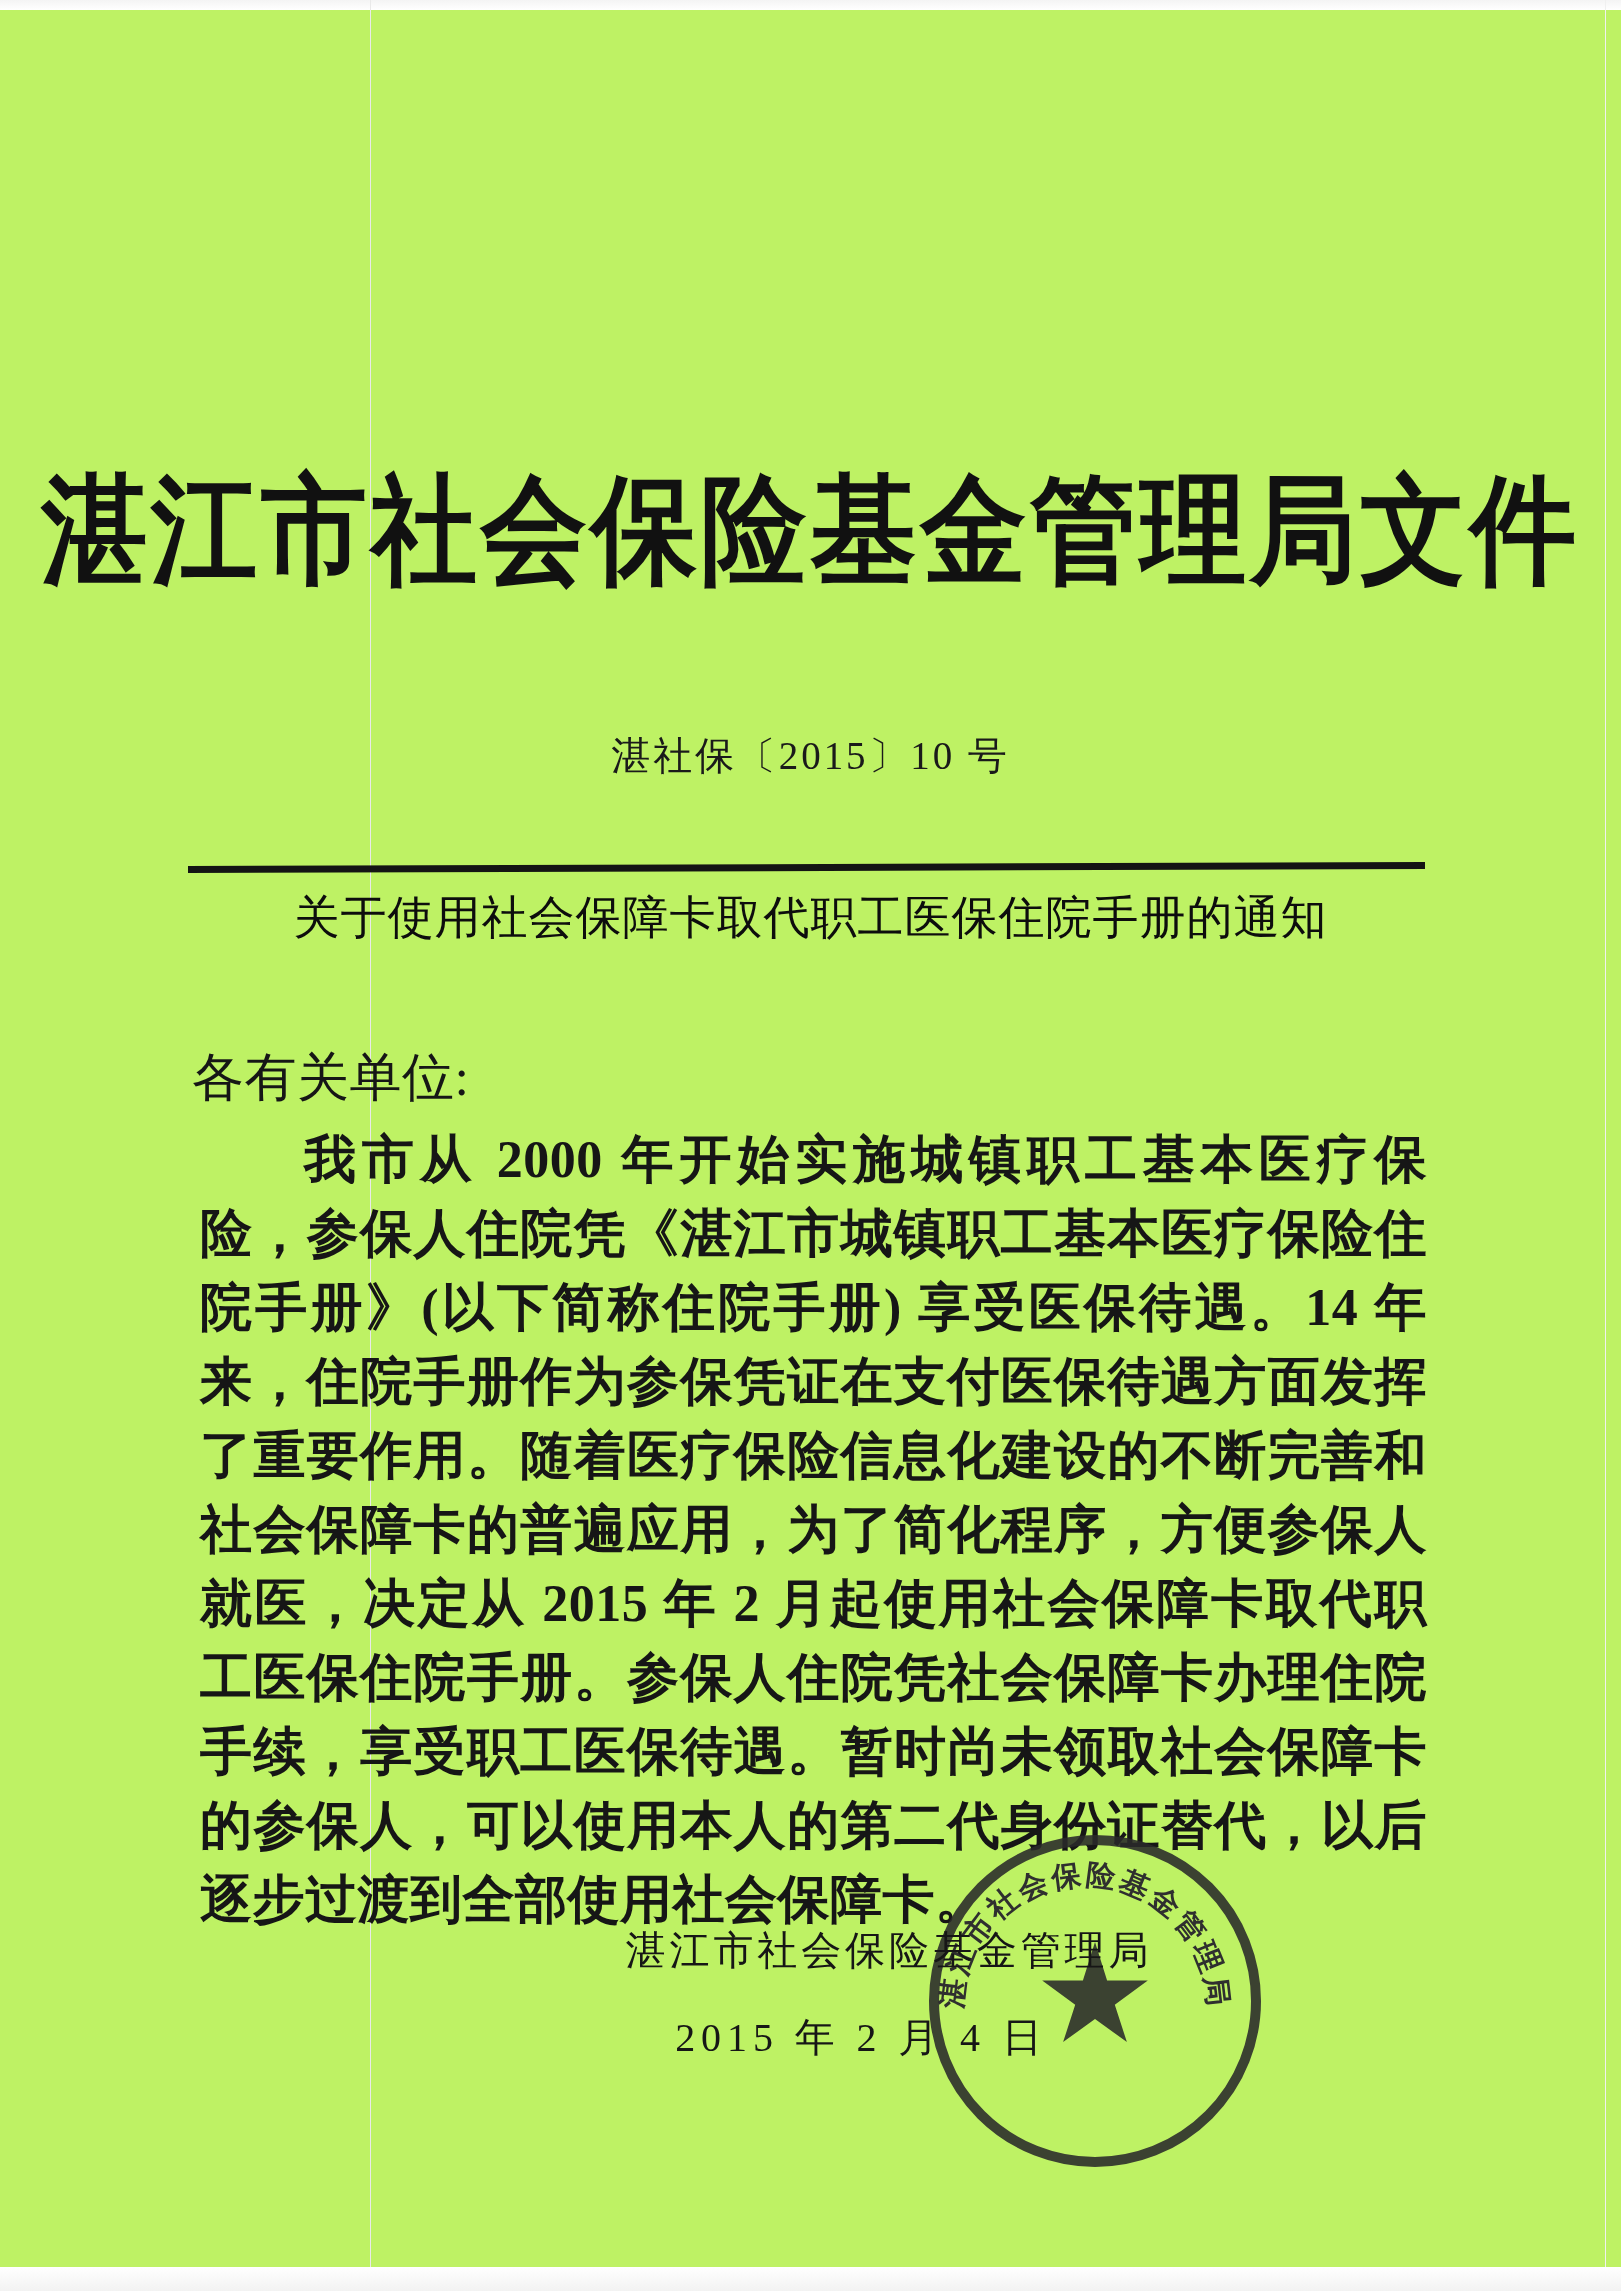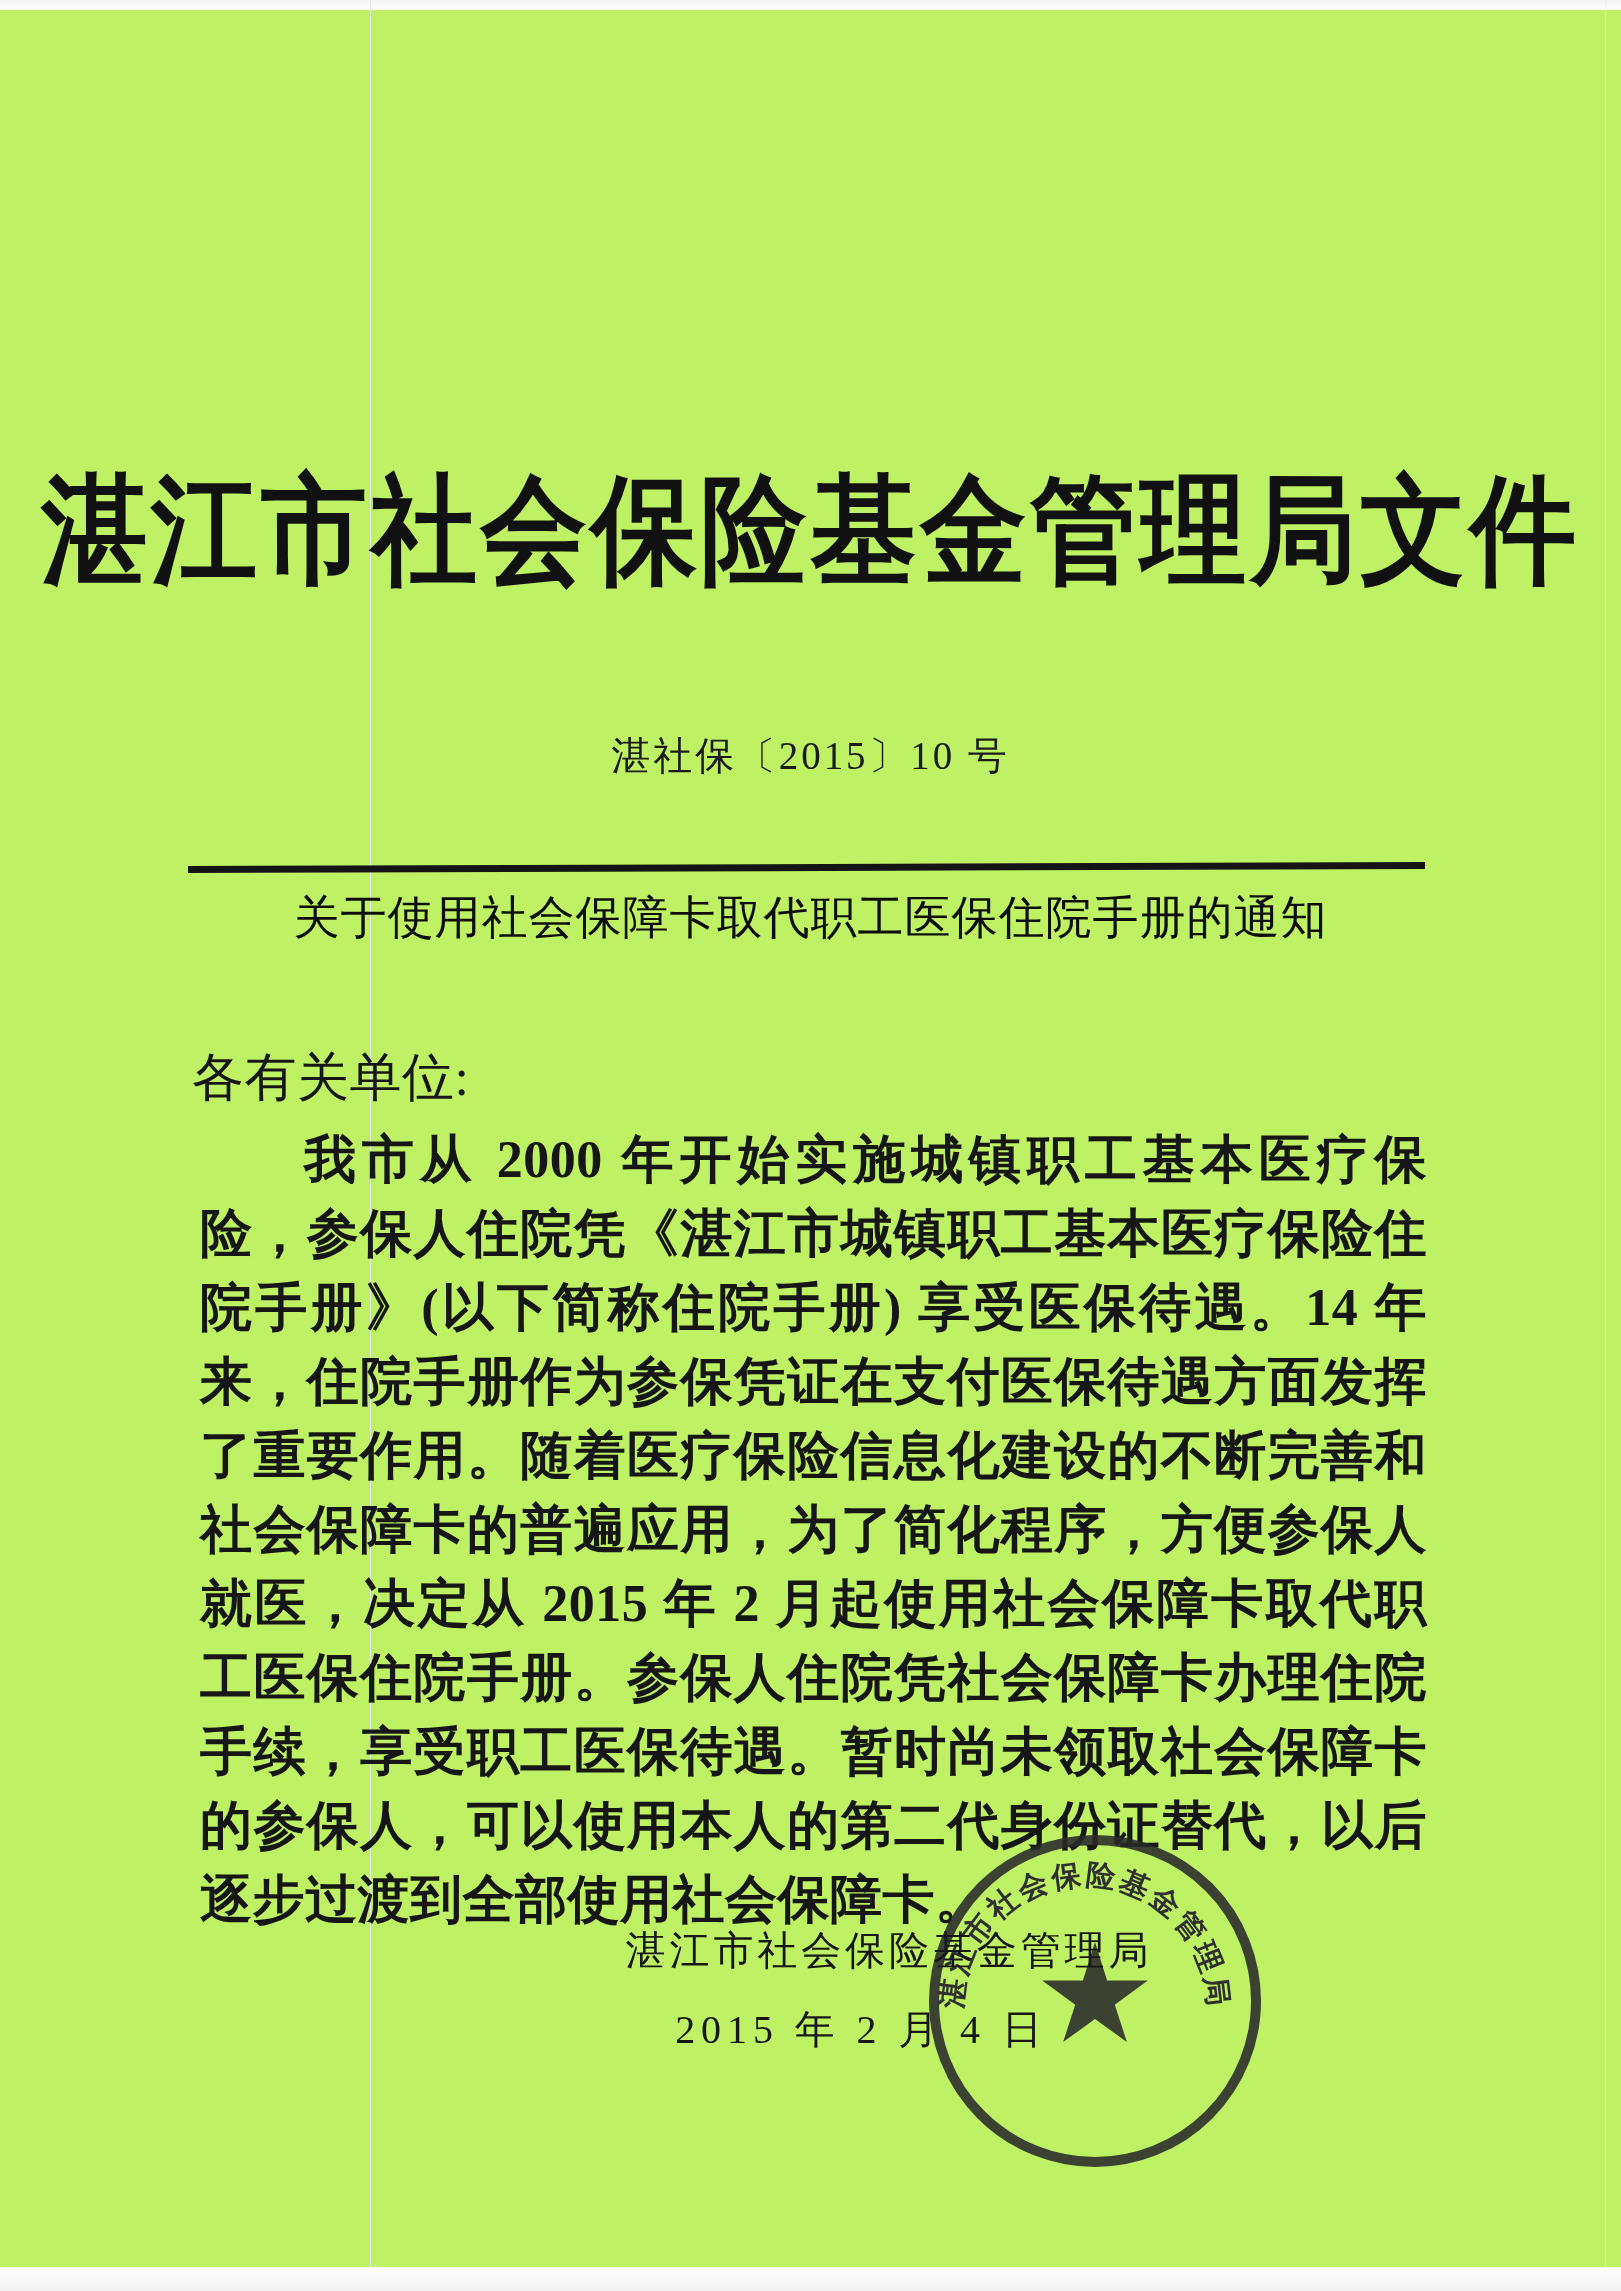--- a/index.html
+++ b/index.html
@@ -138,21 +138,21 @@
     font-size: 40px;
     letter-spacing: 3.9px;
     color: #161616;
     z-index: 3;
   }
   .sign-org {
     padding-left: 157px;
   }
   .sign-date {
     padding-left: 102px;
-    margin-top: 24px;
+    margin-top: 32px;
     letter-spacing: 5.9px;
   }
 
   
   .seal {
     position: absolute;
     left: 929px;
     top: 1835px;
     width: 312px;
     height: 312px;

